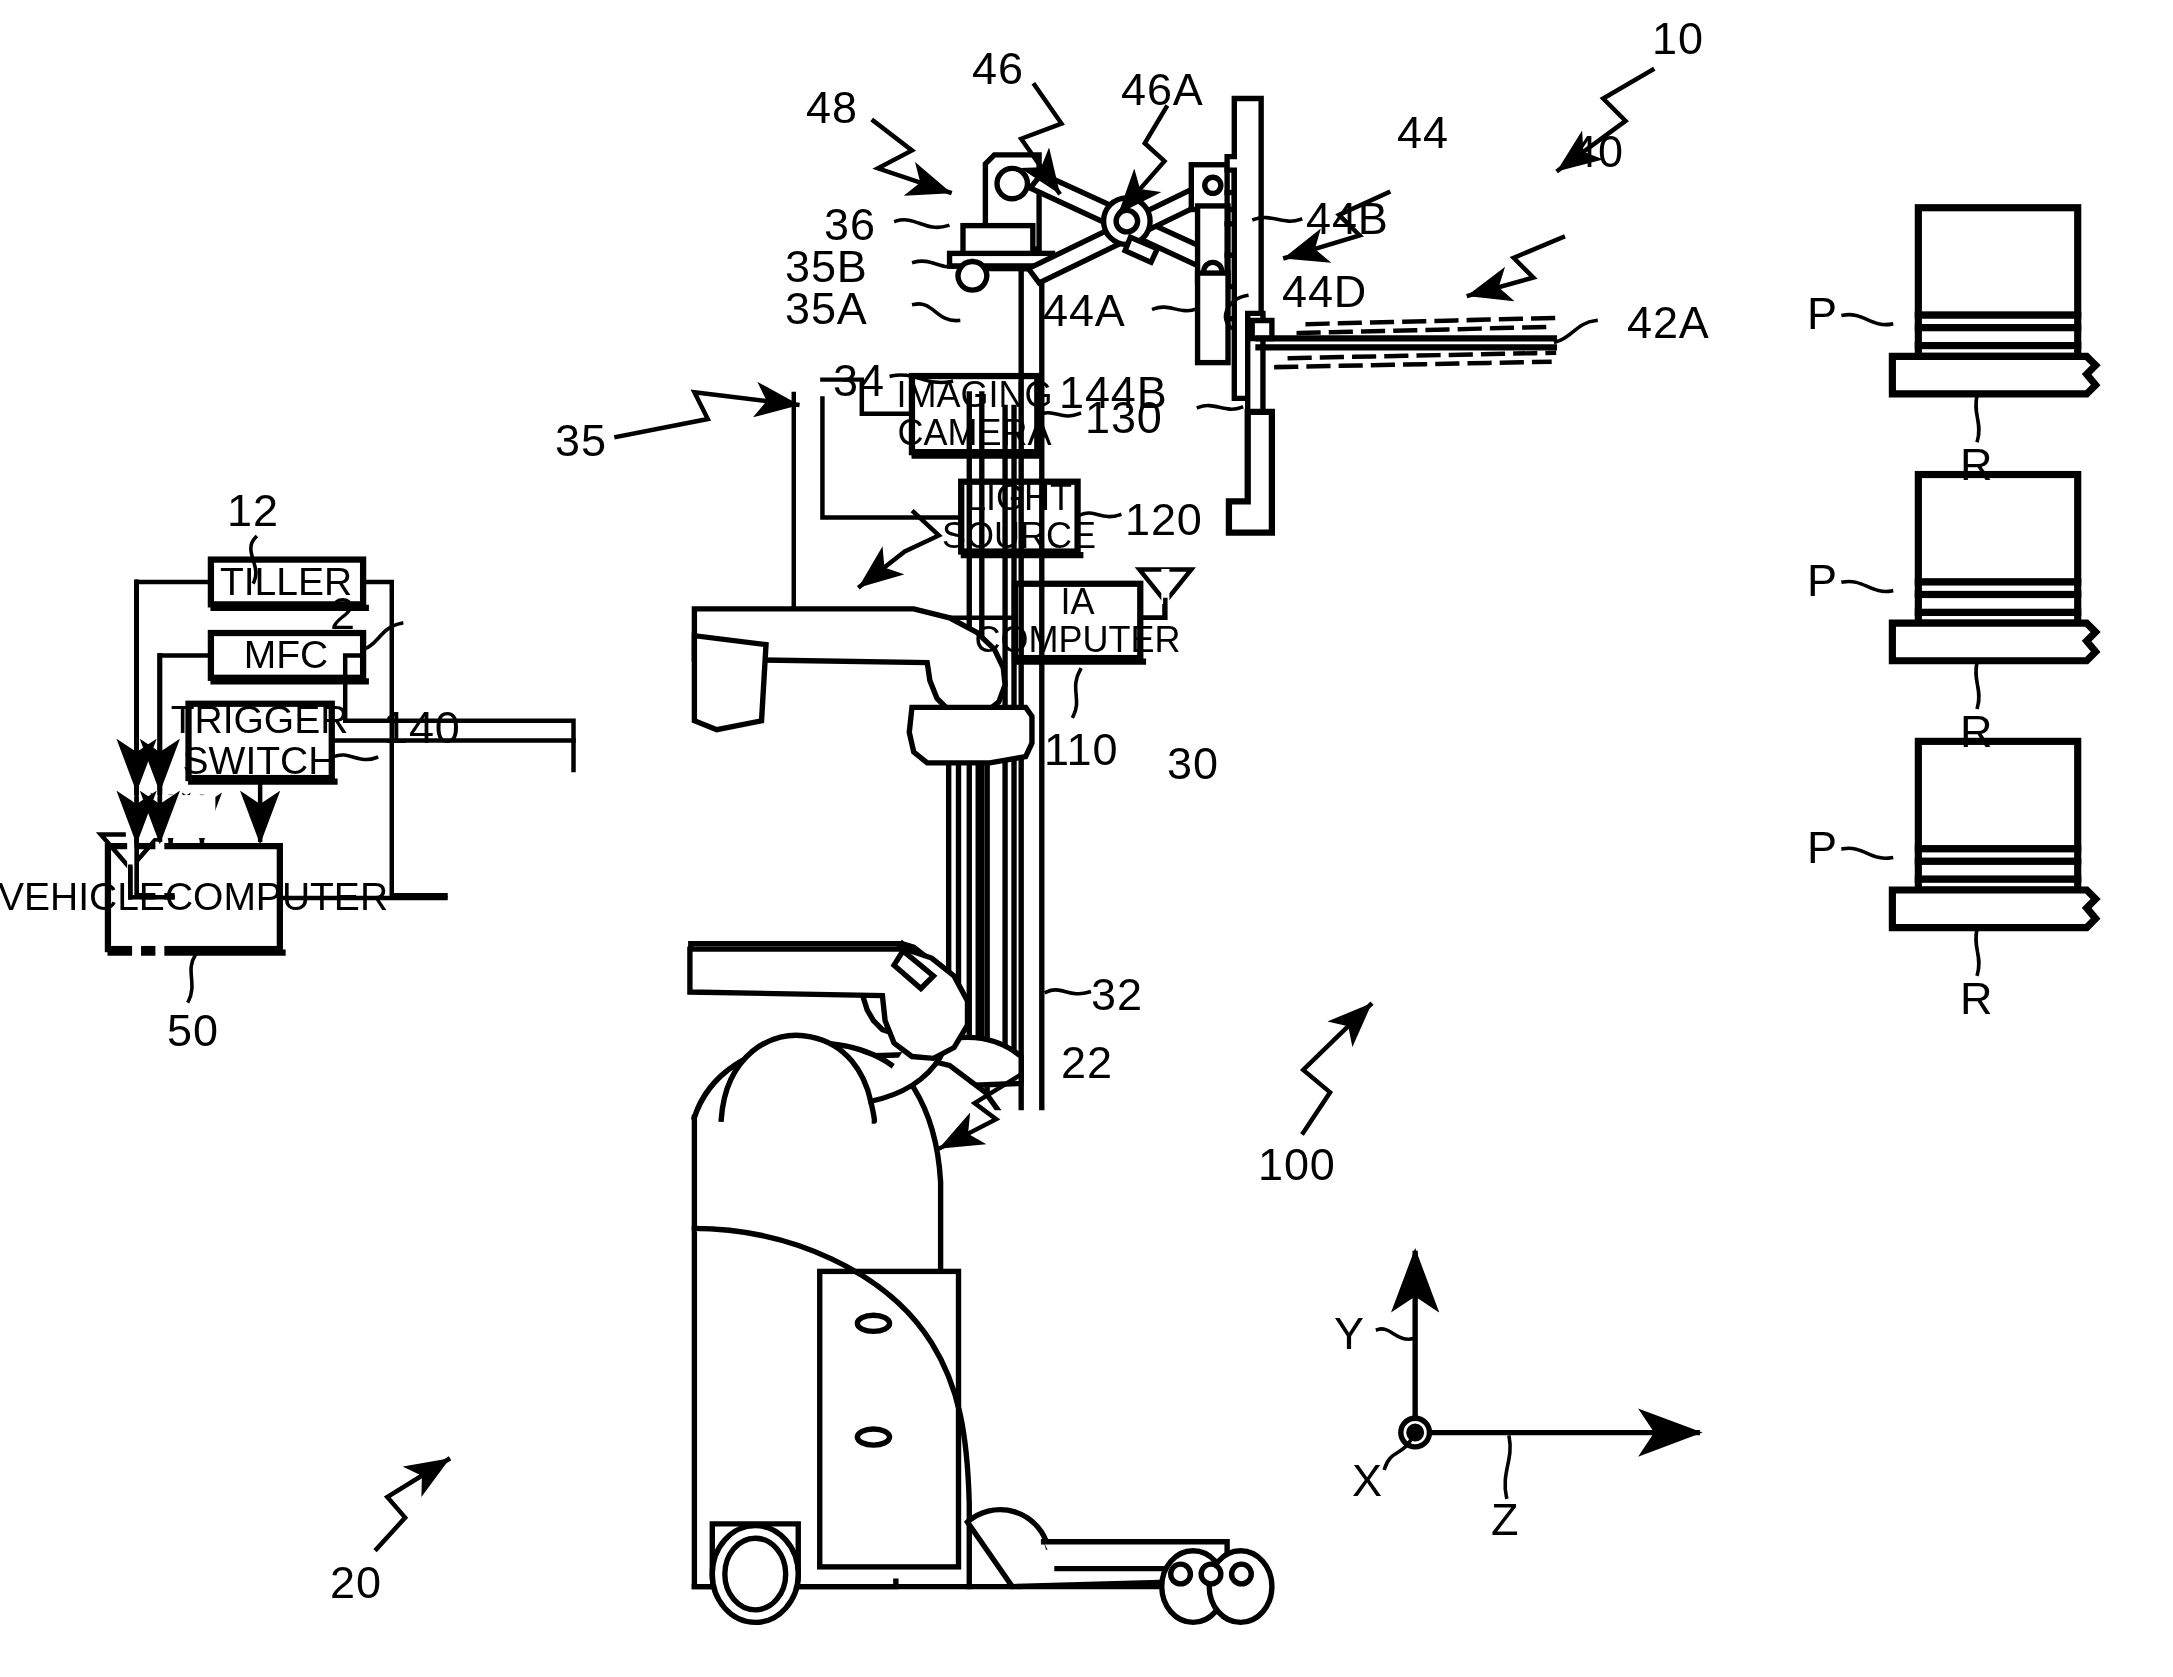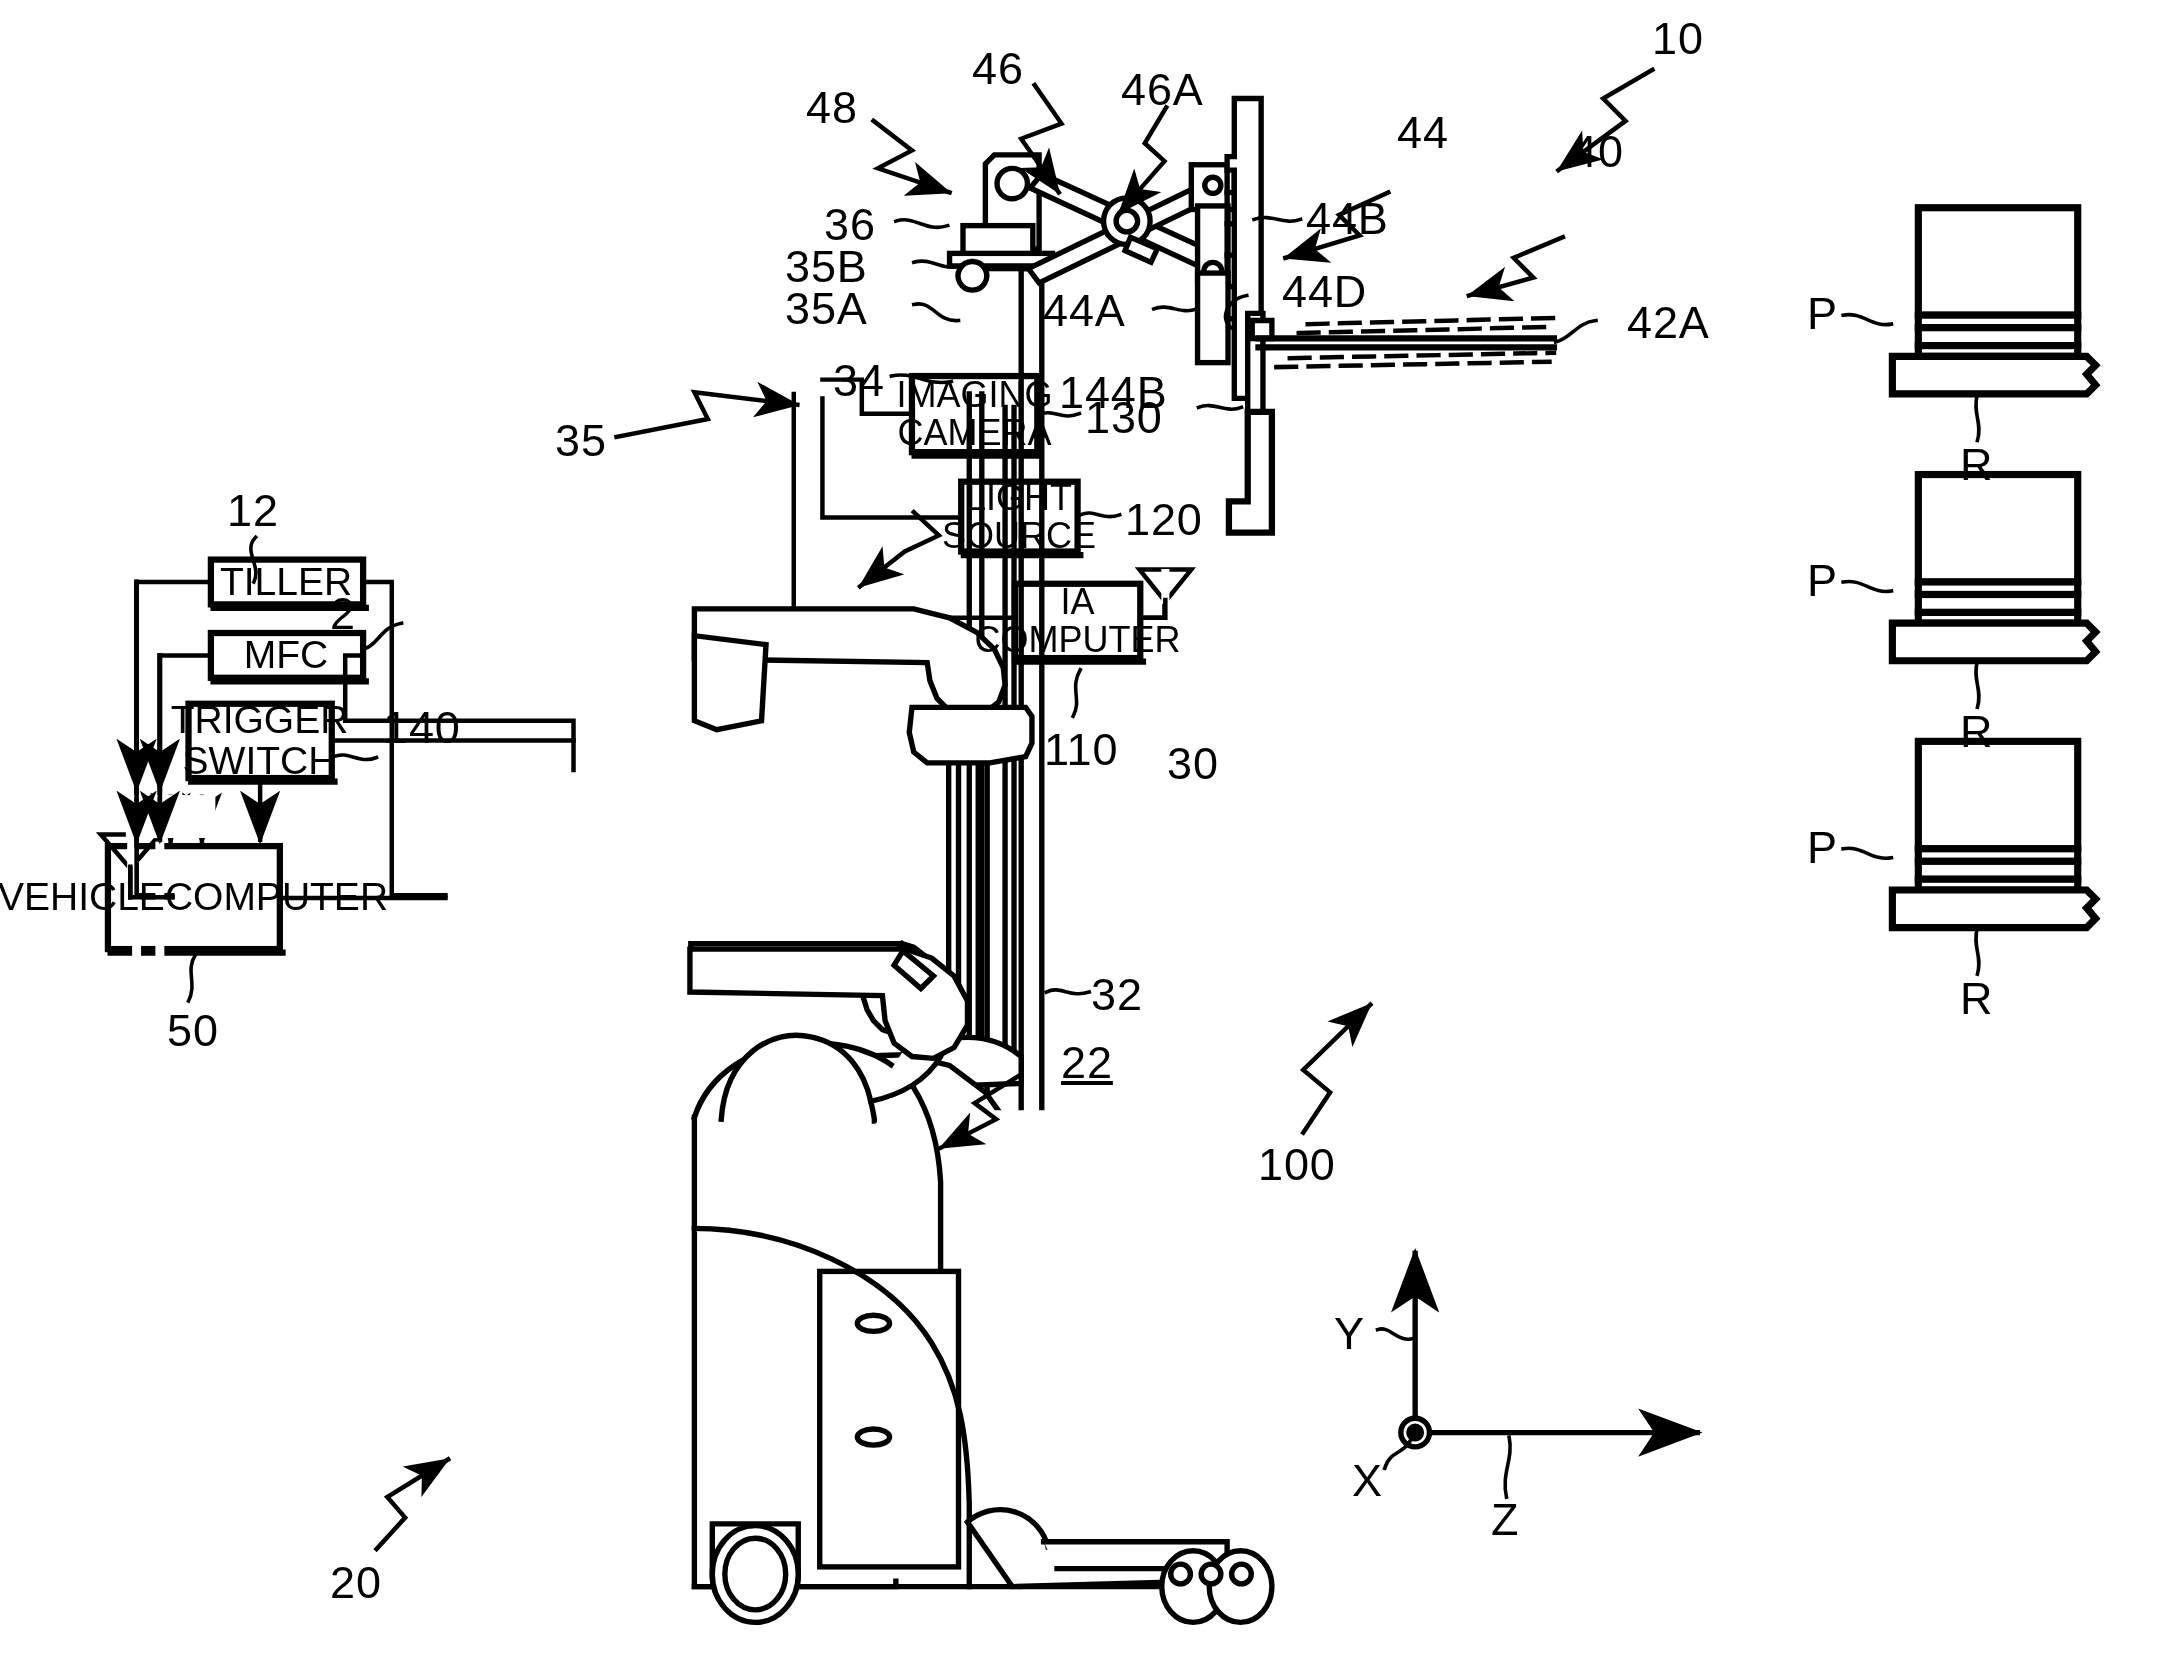--- a/index.html
+++ b/index.html
@@ -402,21 +402,21 @@
 </div>
 <div class="boxlabel" style="left:1015px;top:584px;width:125px;height:74px;flex-direction:column;font-size:36px;">
   <span>IA</span>
   <span>COMPUTER</span>
 </div>
 
 <div class="lbl" style="left:1652px;top:13.4px;"><span>10</span></div>
 <div class="lbl" style="left:227px;top:485px;"><span>12</span></div>
 <div class="lbl" style="left:330px;top:588px;"><span>2</span></div>
 <div class="lbl" style="left:330px;top:1557px;"><span>20</span></div>
-<div class="lbl" style="left:1061px;top:1037px;text-decoration:underline;"><span>22</span></div>
+<div class="lbl" style="left:1061px;top:1037px;"><span>22</span></div>
 <div class="lbl" style="left:1167px;top:738px;"><span>30</span></div>
 <div class="lbl" style="left:1091px;top:969px;"><span>32</span></div>
 <div class="lbl" style="left:833px;top:355px;"><span>34</span></div>
 <div class="lbl" style="left:555px;top:415px;"><span>35</span></div>
 <div class="lbl" style="left:785px;top:283px;"><span>35A</span></div>
 <div class="lbl" style="left:785px;top:241px;"><span>35B</span></div>
 <div class="lbl" style="left:824px;top:199px;"><span>36</span></div>
 <div class="lbl" style="left:1572px;top:126px;"><span>40</span></div>
 <div class="lbl" style="left:1599px;top:297px;margin-left:28px;"><span>42A</span></div>
 <div class="lbl" style="left:1397px;top:107px;"><span>44</span></div>

